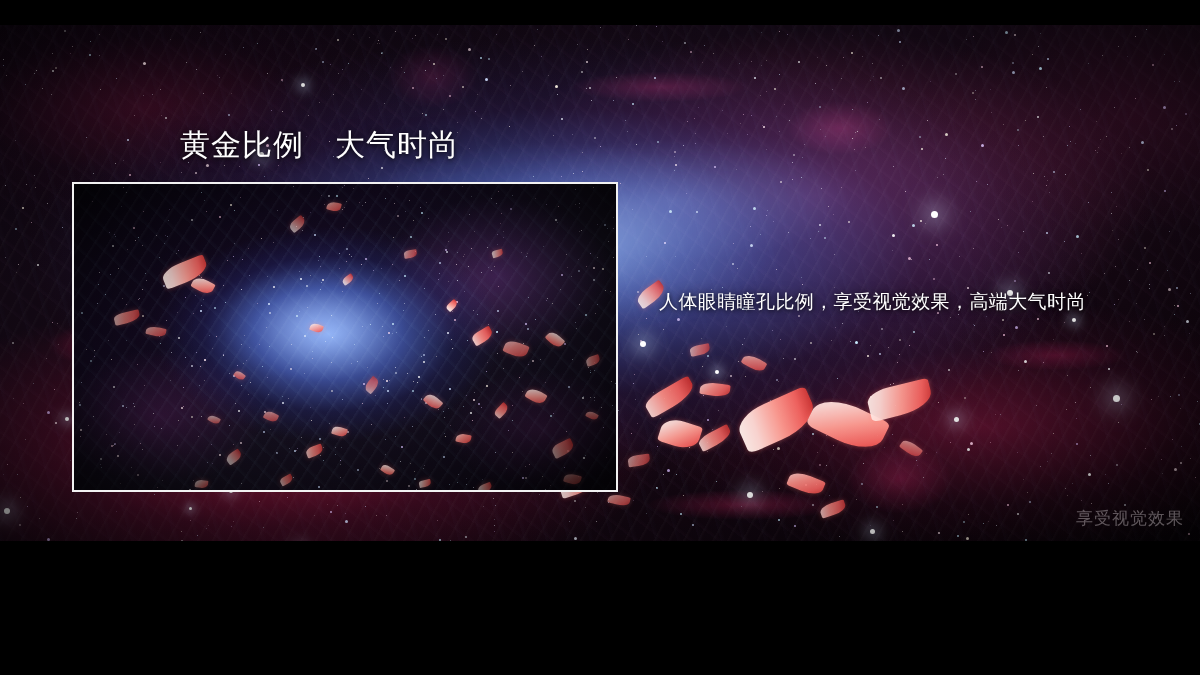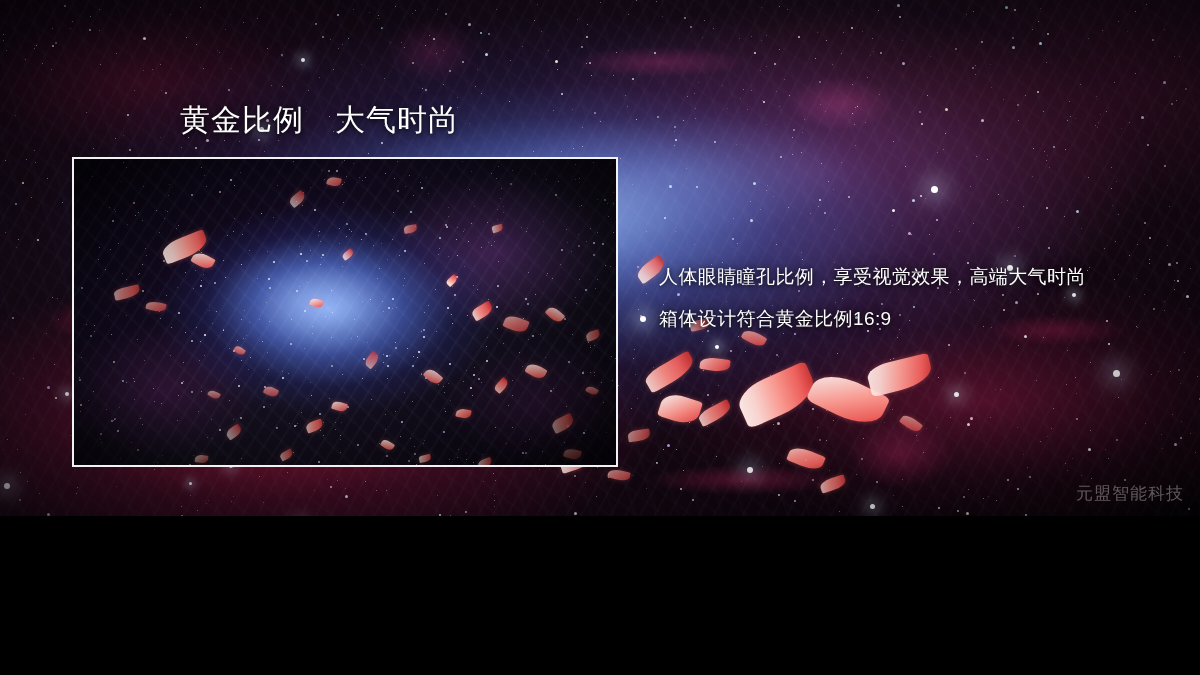--- a/index.html
+++ b/index.html
@@ -7,20 +7,21 @@
     padding: 0;
     background: #000;
   }
   #slide {
     position: relative;
     width: 1200px;
     height: 516px;
     overflow: hidden;
     font-family: "Liberation Sans", "DejaVu Sans", sans-serif;
     background: #0a0409;
+    margin-top: 25px;
   }
 
   
   .bg-layer {
     position: absolute;
     inset: 0;
     pointer-events: none;
   }
   
   #bg-base {
@@ -258,18 +259,17 @@
         <div class="petal" style="left: 206px; top: 292px; width: 13px; height: 8px; transform: rotate(-28deg); opacity: 0.765631; background: linear-gradient(92deg, rgb(255, 217, 212) 0%, rgb(255, 143, 134) 40%, rgb(244, 99, 95) 72%, rgb(201, 48, 47) 100%); border-radius: 39% 10% 55% 12%;"></div>
         <div class="petal" style="left: 382px; top: 250px; width: 15px; height: 9px; transform: rotate(12deg); opacity: 0.910495; background: linear-gradient(132deg, rgb(255, 217, 212) 0%, rgb(255, 143, 134) 40%, rgb(244, 99, 95) 72%, rgb(201, 48, 47) 100%); border-radius: 62% 10% 55% 12%;"></div>
         <div class="petal" style="left: 512px; top: 228px; width: 12px; height: 7px; transform: rotate(28deg); opacity: 0.741703; background: linear-gradient(148deg, rgb(255, 217, 212) 0%, rgb(255, 143, 134) 40%, rgb(244, 99, 95) 72%, rgb(201, 48, 47) 100%); border-radius: 61% 10% 55% 12%;"></div>
         <div class="petal" style="left: 268px; top: 92px; width: 12px; height: 7px; transform: rotate(-36deg); opacity: 0.789938; background: linear-gradient(84deg, rgb(255, 240, 236) 0%, rgb(255, 217, 212) 22%, rgb(255, 157, 147) 52%, rgb(244, 99, 95) 80%, rgb(201, 48, 47) 100%); border-radius: 48% 10% 55% 12%;"></div>
       </div>
     <div class="panel-layer" id="panel-vig"></div>
   </div>
 
   <div id="body-text">
     <div class="body-line">人体眼睛瞳孔比例，享受视觉效果，高端大气时尚</div>
-    <div class="body-line">箱体设计符合黄金比例16:9</div>
   </div>
 
-  <div id="watermark">元盟智能科技</div>
+  <div id="watermark">享受视觉效果</div>
 
 </div>
 
 </body></html>

